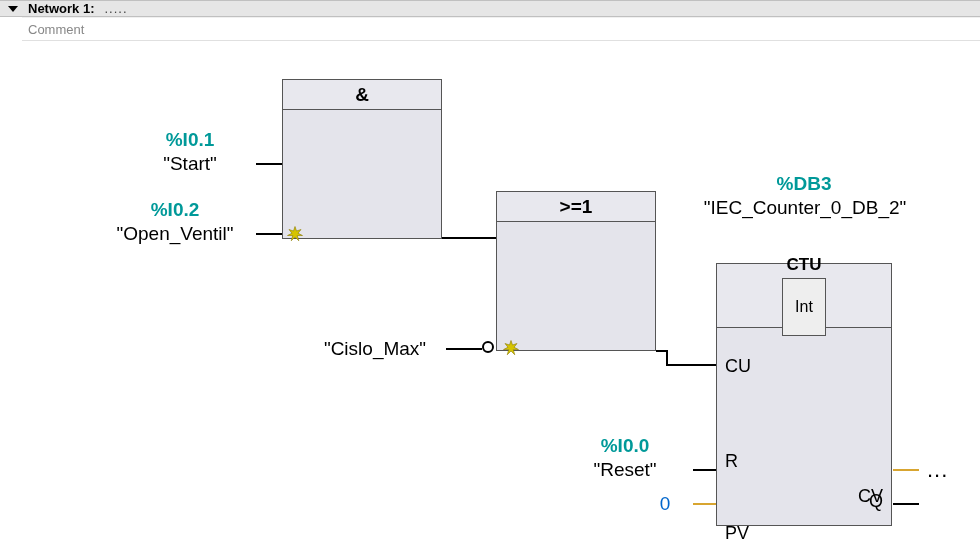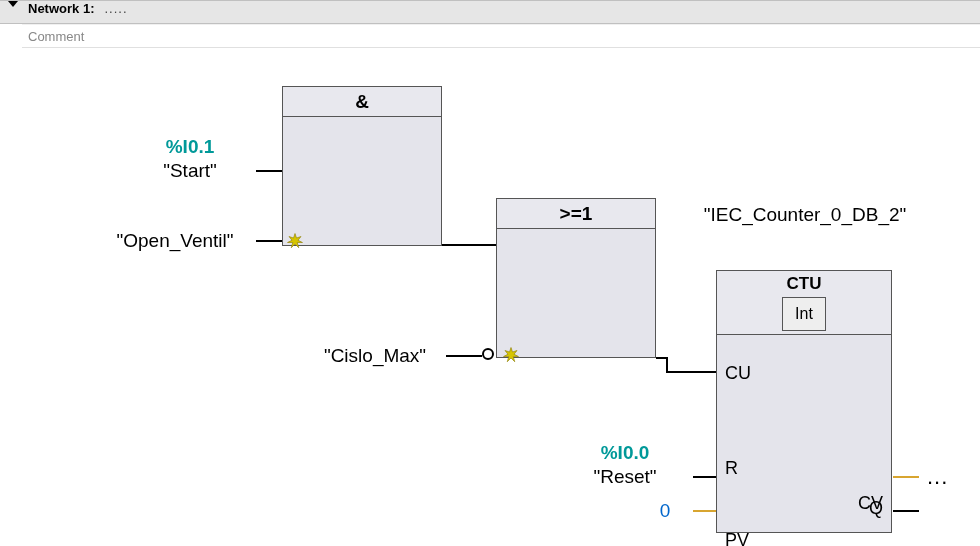--- a/index.html
+++ b/index.html
@@ -9,22 +9,23 @@
     background: #ffffff;
     width: 980px;
     height: 546px;
     overflow: hidden;
     color: #000;
   }
   .network-header {
     background: #e6e6e6;
     border-top: 1px solid #c0c0c0;
     border-bottom: 1px solid #c0c0c0;
-    height: 24px;
+    height: 17px;
     display: flex;
+    align-items: center;
     padding-left: 8px;
     font-size: 13px;
     gap: 10px;
   }
   .chev {
     width: 0; height: 0;
     border-top: 6px solid #000;
     border-left: 5px solid transparent;
     border-right: 5px solid transparent;
   }
@@ -62,21 +63,21 @@
   #and-block { left: 282px; top: 38px; width: 160px; height: 160px; }
   #or-block  { left: 496px; top: 150px; width: 160px; height: 160px; }
   #ctu-block { left: 716px; top: 222px; width: 176px; height: 263px; }
 
   #ctu-block .block-header {
     height: 64px; flex-direction: column; gap: 3px; font-size: 17px;
   }
   .int-box {
     border: 1px solid #555;
     background: #eee;
-    padding: 7px 12px;
+    padding: 19px 12px;
     font-weight: normal;
     font-size: 16px;
   }
 
   .wire {
     position: absolute;
     background: #000;
   }
   .wire.h { height: 2px; }
   .wire.v { width: 2px; }
@@ -141,26 +142,28 @@
       <span>CTU</span>
       <span class="int-box">Int</span>
     </div>
     <div class="pin left" style="left:8px; top:92px;">CU</div>
     <div class="pin left" style="left:8px; top:187px;">R</div>
     <div class="pin left" style="left:8px; top:227px;margin-top:32px;">PV</div>
     <div class="pin right" style="right:8px; top:187px;margin-top:35px;">CV</div>
     <div class="pin right" style="right:8px; top:227px;">Q</div>
   </div>
 
+  <div class="label addr" style="left:716px; top:132px; width:176px; text-align:center;">%DB3</div>
   <div class="label sym" style="left:700px; top:156px; width:210px; text-align:center;">"IEC_Counter_0_DB_2"</div>
 
   <div class="label addr" style="left:130px; top:88px; width:120px;">%I0.1</div>
   <div class="label sym" style="left:130px; top:112px; width:120px;">"Start"</div>
   <div class="wire h" style="left:256px; top:122px; width:26px;"></div>
 
+  <div class="label addr" style="left:100px; top:158px; width:150px;">%I0.2</div>
   <div class="label sym" style="left:100px; top:182px; width:150px;">"Open_Ventil"</div>
   <div class="wire h" style="left:256px; top:192px; width:26px;"></div>
   <div class="burst" style="left:286px; top:184px;">
     <svg viewBox="0 0 24 24">
         <polygon points="12,2 14,8 20,6 16,11 22,14 15,14 17,21 12,16 7,21 9,14 2,14 8,11 4,6 10,8" fill="#d6c400" stroke="#8a7a00" stroke-width="0.8"></polygon>
       </svg>
   </div>
 
   <div class="wire h" style="left:442px; top:196px; width:54px;"></div>
 

